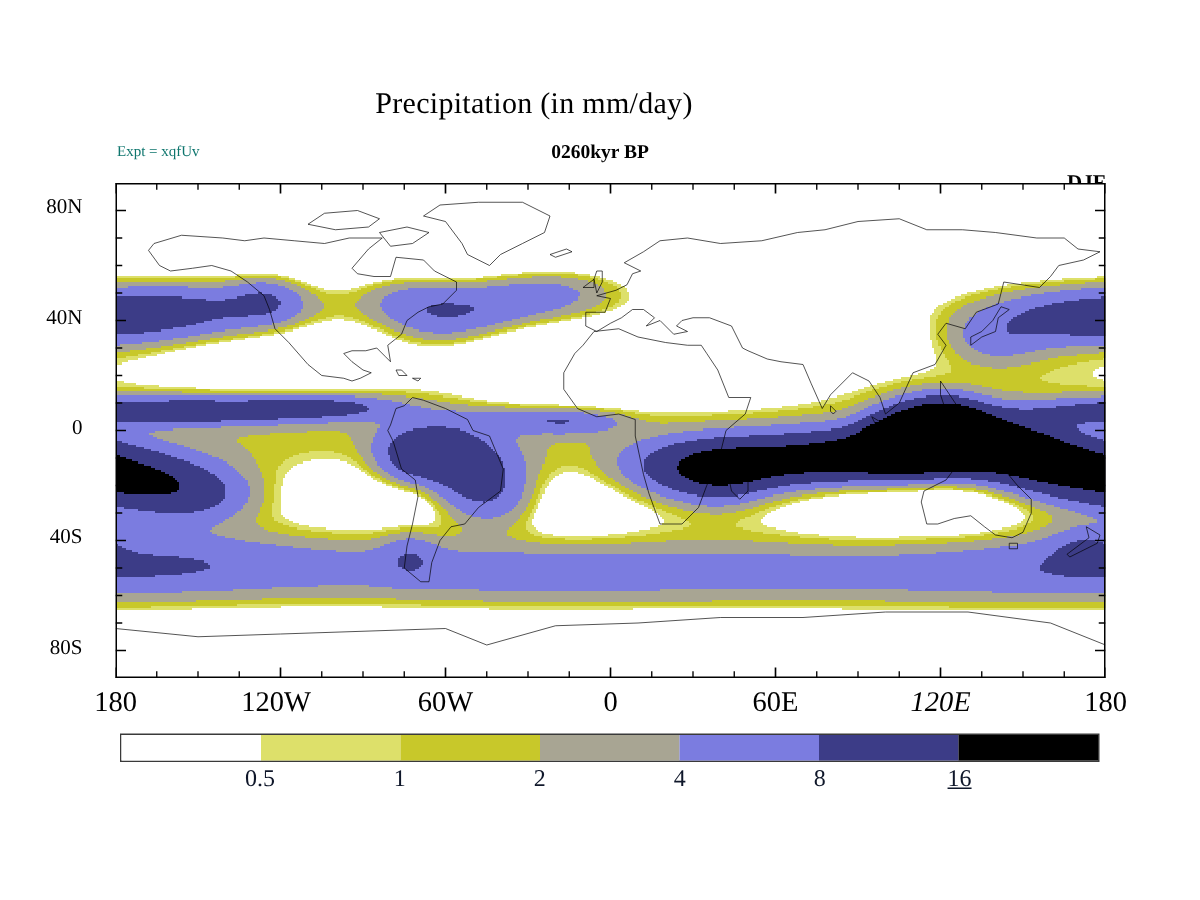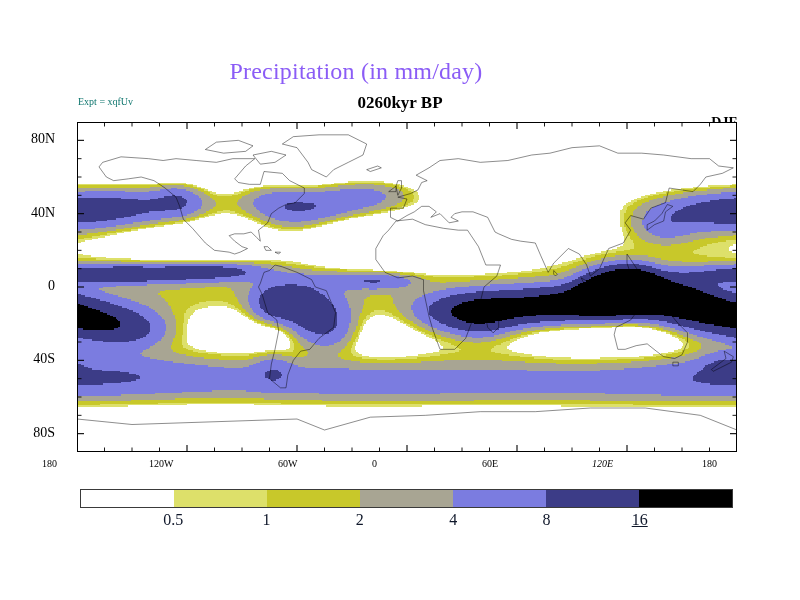--- a/index.html
+++ b/index.html
@@ -21,30 +21,30 @@
     width: 800px;
     height: 600px;
   }
 
   
   .main-title {
     position: absolute;
     left: 0; top: 58px;
     width: 712px;
     text-align: center;
-    font-size: 24px;
-    color: #8b5cf6;
+    font-size: 20px;
+    color: #000000;
     letter-spacing: 0.2px;
   }
   .sub-title {
     position: absolute;
     left: 0; top: 93px;
     width: 800px;
     text-align: center;
-    font-size: 17px;
+    font-size: 13px;
     font-weight: bold;
     color: #000;
   }
   .expt-label {
     position: absolute;
     left: 78px; top: 96px;
     font-size: 10px;
     color: #0f766e;
   }
   .season-label {
@@ -82,21 +82,22 @@
     text-align: right;
     font-size: 14px;
     color: #000;
     transform: translateY(-9px);
   }
   .xtick-label {
     position: absolute;
     top: 458px;
     width: 70px;
     margin-left: -35px;
-    font-size: 10px;
+    text-align: center;
+    font-size: 19px;
     color: #000;
   }
 
   
   #colorbar {
     position: absolute;
     left: 80px; top: 489px;
     width: 653px;
     height: 19px;
     border: 1.1px solid #3a3a3a;
@@ -267,21 +268,21 @@
   <div id="ylabels">
       <div class="ytick-label" style="top: 140.333px;">80N</div>
       <div class="ytick-label" style="top: 213.667px;">40N</div>
       <div class="ytick-label" style="top: 287px;">0</div>
       <div class="ytick-label" style="top: 360.333px;">40S</div>
       <div class="ytick-label" style="top: 433.667px;">80S</div>
     </div>
   <div id="xlabels">
       <div class="xtick-label" style="left: 77px;">180</div>
       <div class="xtick-label" style="left: 184px;">120W</div>
-      <div class="xtick-label" style="left: 313px;">60W</div>
+      <div class="xtick-label" style="left: 297px;">60W</div>
       <div class="xtick-label" style="left: 407px;">0</div>
       <div class="xtick-label" style="left: 517px;">60E</div>
       <div class="xtick-label" style="left: 627px; font-style: italic;">120E</div>
       <div class="xtick-label" style="left: 737px;">180</div>
     </div>
 
   <div id="colorbar">
       <div class="swatch" style="background: rgb(255, 255, 255); flex: 1 1 0px;"></div>
       <div class="swatch" style="background: rgb(221, 224, 106); flex: 1 1 0px;"></div>
       <div class="swatch" style="background: rgb(200, 200, 42); flex: 1 1 0px;"></div>

